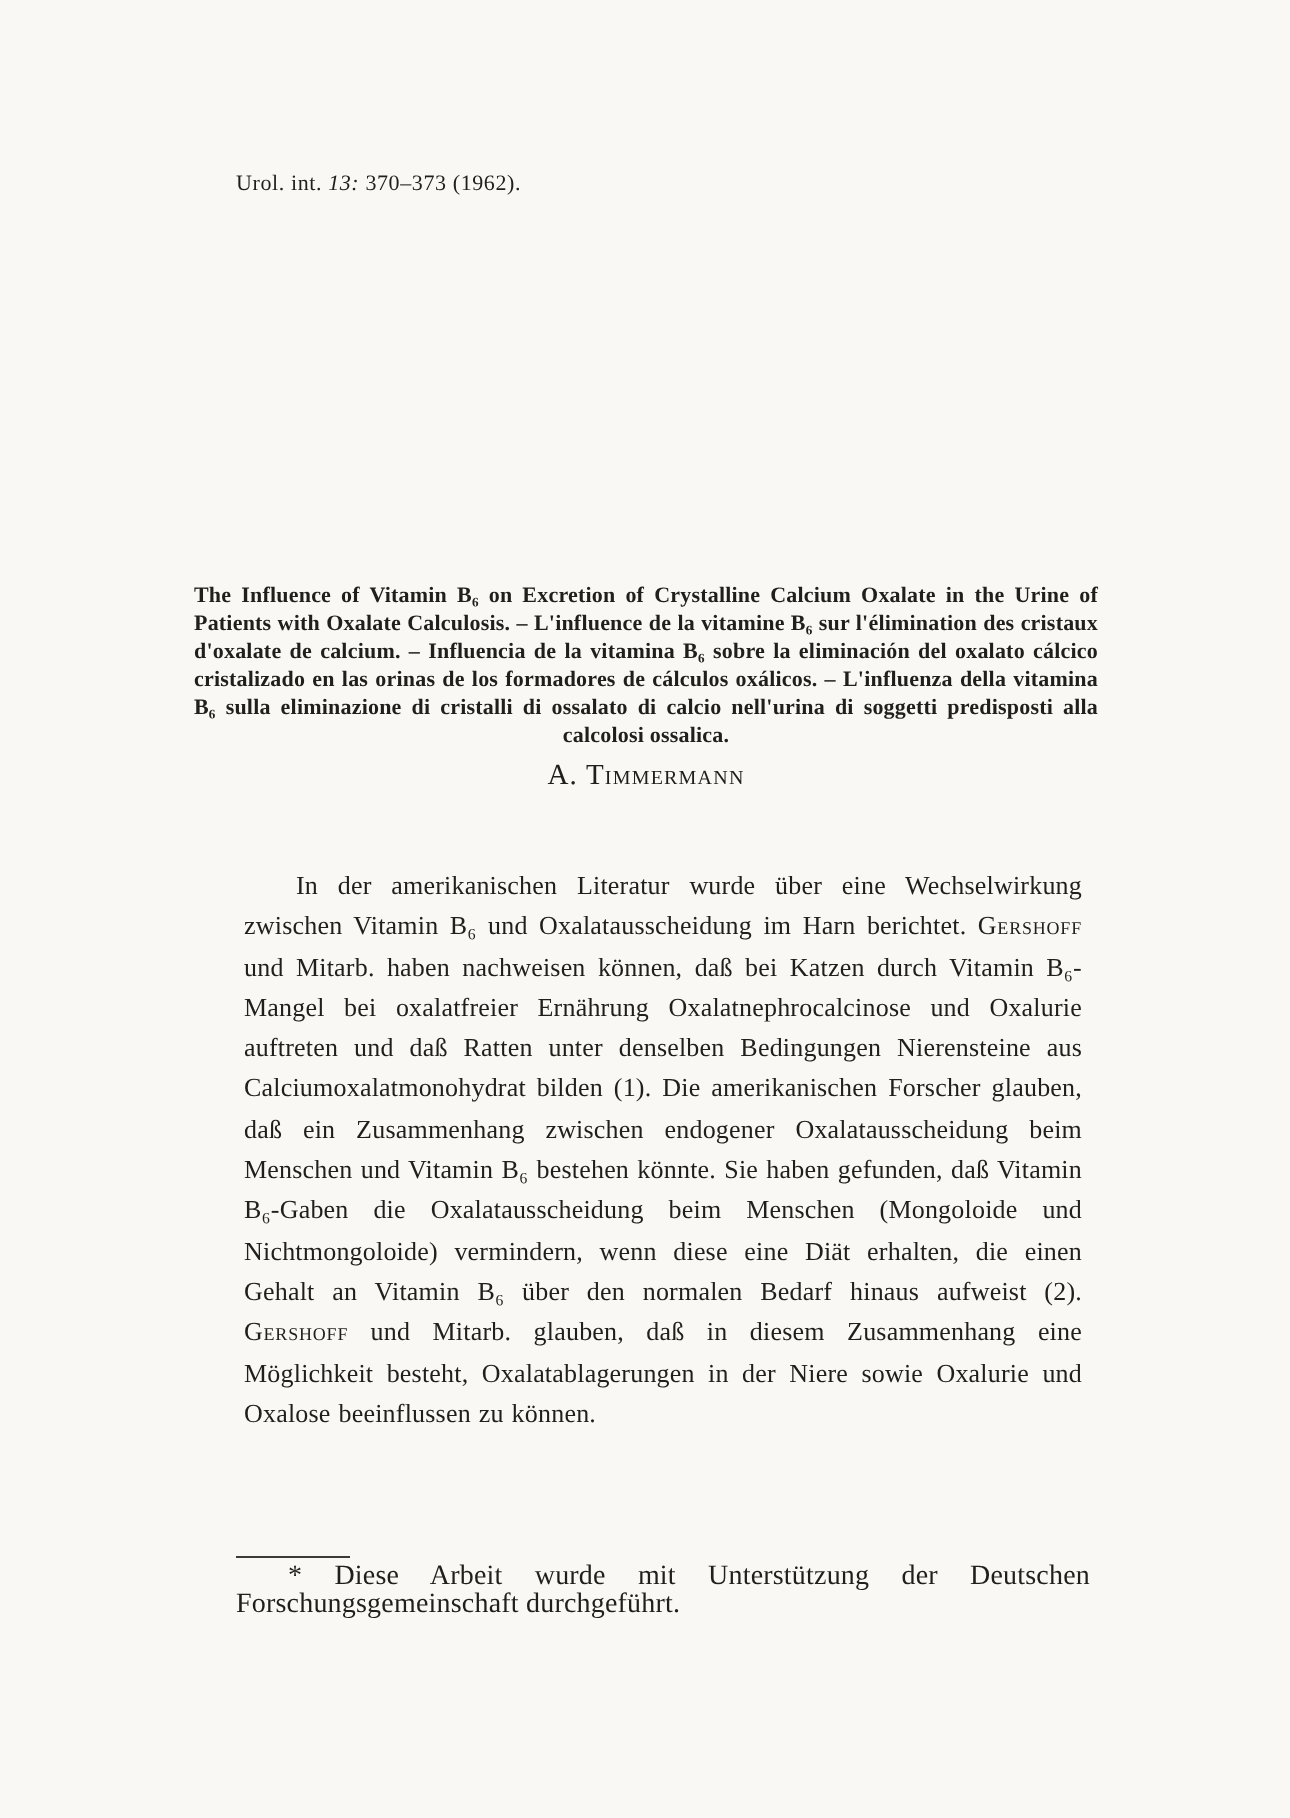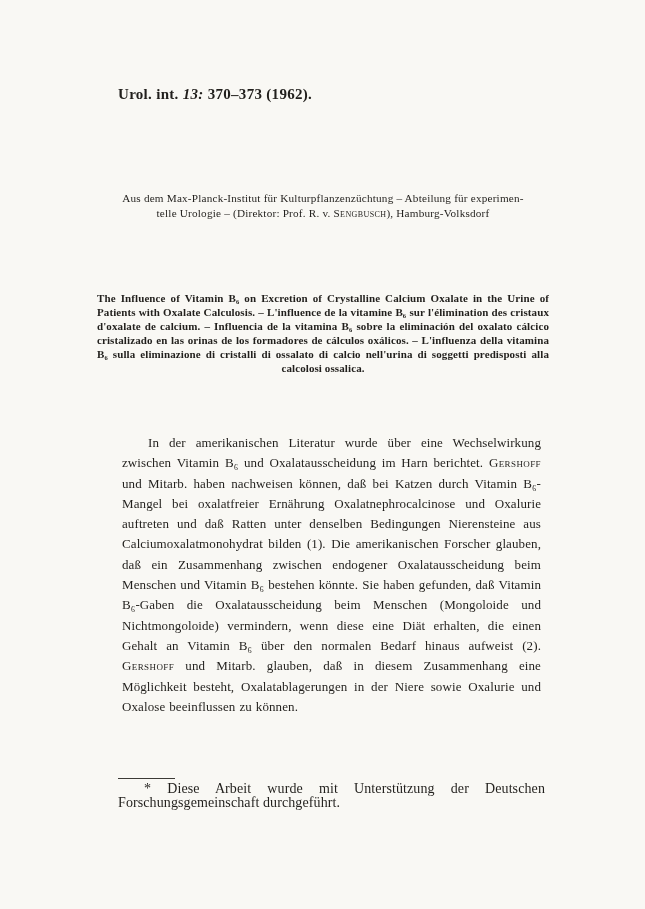--- a/index.html
+++ b/index.html
@@ -9,21 +9,21 @@
     font-family: "Liberation Serif", "DejaVu Serif", serif;
     color: #211f1c;
   }
   .page { position: relative; width: 645px; height: 909px; overflow: hidden; }
 
   .it { font-style: italic; }
   .sc { font-variant: small-caps; letter-spacing: 0.4px; }
 
   .journal-line {
     position: absolute; left: 118px; top: 86px;
-    font-size: 15px; letter-spacing: 0.3px; white-space: nowrap; font-weight: bold;
+    font-size: 11px; letter-spacing: 0.3px; white-space: nowrap;
   }
 
   .affiliation {
     position: absolute; left: 97px; top: 191px; width: 452px;
     text-align: center; font-size: 11.2px; line-height: 14.5px;
     letter-spacing: 0.2px;
   }
   .affiliation .aline { display: block; }
 
   .title {
@@ -63,29 +63,26 @@
     text-indent: 26px; letter-spacing: 0.1px;
   }
 </style>
 </head>
 <body>
 
 <div class="page">
 
   <div class="journal-line"><span>Urol. int. </span><span class="it">13:</span><span> 370–373 (1962).</span></div>
 
-  <div class="affiliation">
-    <span class="aline">Aus dem Max-Planck-Institut für Kulturpflanzenzüchtung – Abteilung für experimen-</span>
-    <span class="aline"><span>telle Urologie – (Direktor: Prof. R. v. </span><span class="sc">Sengbusch</span><span>), Hamburg-Volksdorf</span></span>
-  </div>
 
 
   <div class="abstract">The Influence of Vitamin B₆ on Excretion of Crystalline Calcium Oxalate in the Urine of Patients with Oxalate Calculosis. – L'influence de la vitamine B₆ sur l'élimination des cristaux d'oxalate de calcium. – Influencia de la vitamina B₆ sobre la eliminación del oxalato cálcico cristalizado en las orinas de los formadores de cálculos oxálicos. – L'influenza della vitamina B₆ sulla eliminazione di cristalli di ossalato di calcio nell'urina di soggetti predisposti alla calcolosi ossalica.</div>
 
   <div class="authors">
+    <span class="aline">A. Timmermann</span>
   </div>
 
   <div class="body-text">
     <p class="para"><span>In der amerikanischen Literatur wurde über eine Wechselwirkung zwischen Vitamin B₆ und Oxalatausscheidung im Harn berichtet. </span><span class="sc">Gershoff</span><span> und Mitarb. haben nachweisen können, daß bei Katzen durch Vitamin B₆-Mangel bei oxalatfreier Ernährung Oxalatnephrocalcinose und Oxalurie auftreten und daß Ratten unter denselben Bedingungen Nierensteine aus Calciumoxalatmonohydrat bilden (1). Die amerikanischen Forscher glauben, daß ein Zusammenhang zwischen endogener Oxalatausscheidung beim Menschen und Vitamin B₆ bestehen könnte. Sie haben gefunden, daß Vitamin B₆-Gaben die Oxalatausscheidung beim Menschen (Mongoloide und Nichtmongoloide) vermindern, wenn diese eine Diät erhalten, die einen Gehalt an Vitamin B₆ über den normalen Bedarf hinaus aufweist (2). </span><span class="sc">Gershoff</span><span> und Mitarb. glauben, daß in diesem Zusammenhang eine Möglichkeit besteht, Oxalatablagerungen in der Niere sowie Oxalurie und Oxalose beeinflussen zu können.</span></p>
   </div>
 
   <div class="footnote-rule"></div>
 
   <div class="footnote">* Diese Arbeit wurde mit Unterstützung der Deutschen Forschungsgemeinschaft durchgeführt.</div>
 

